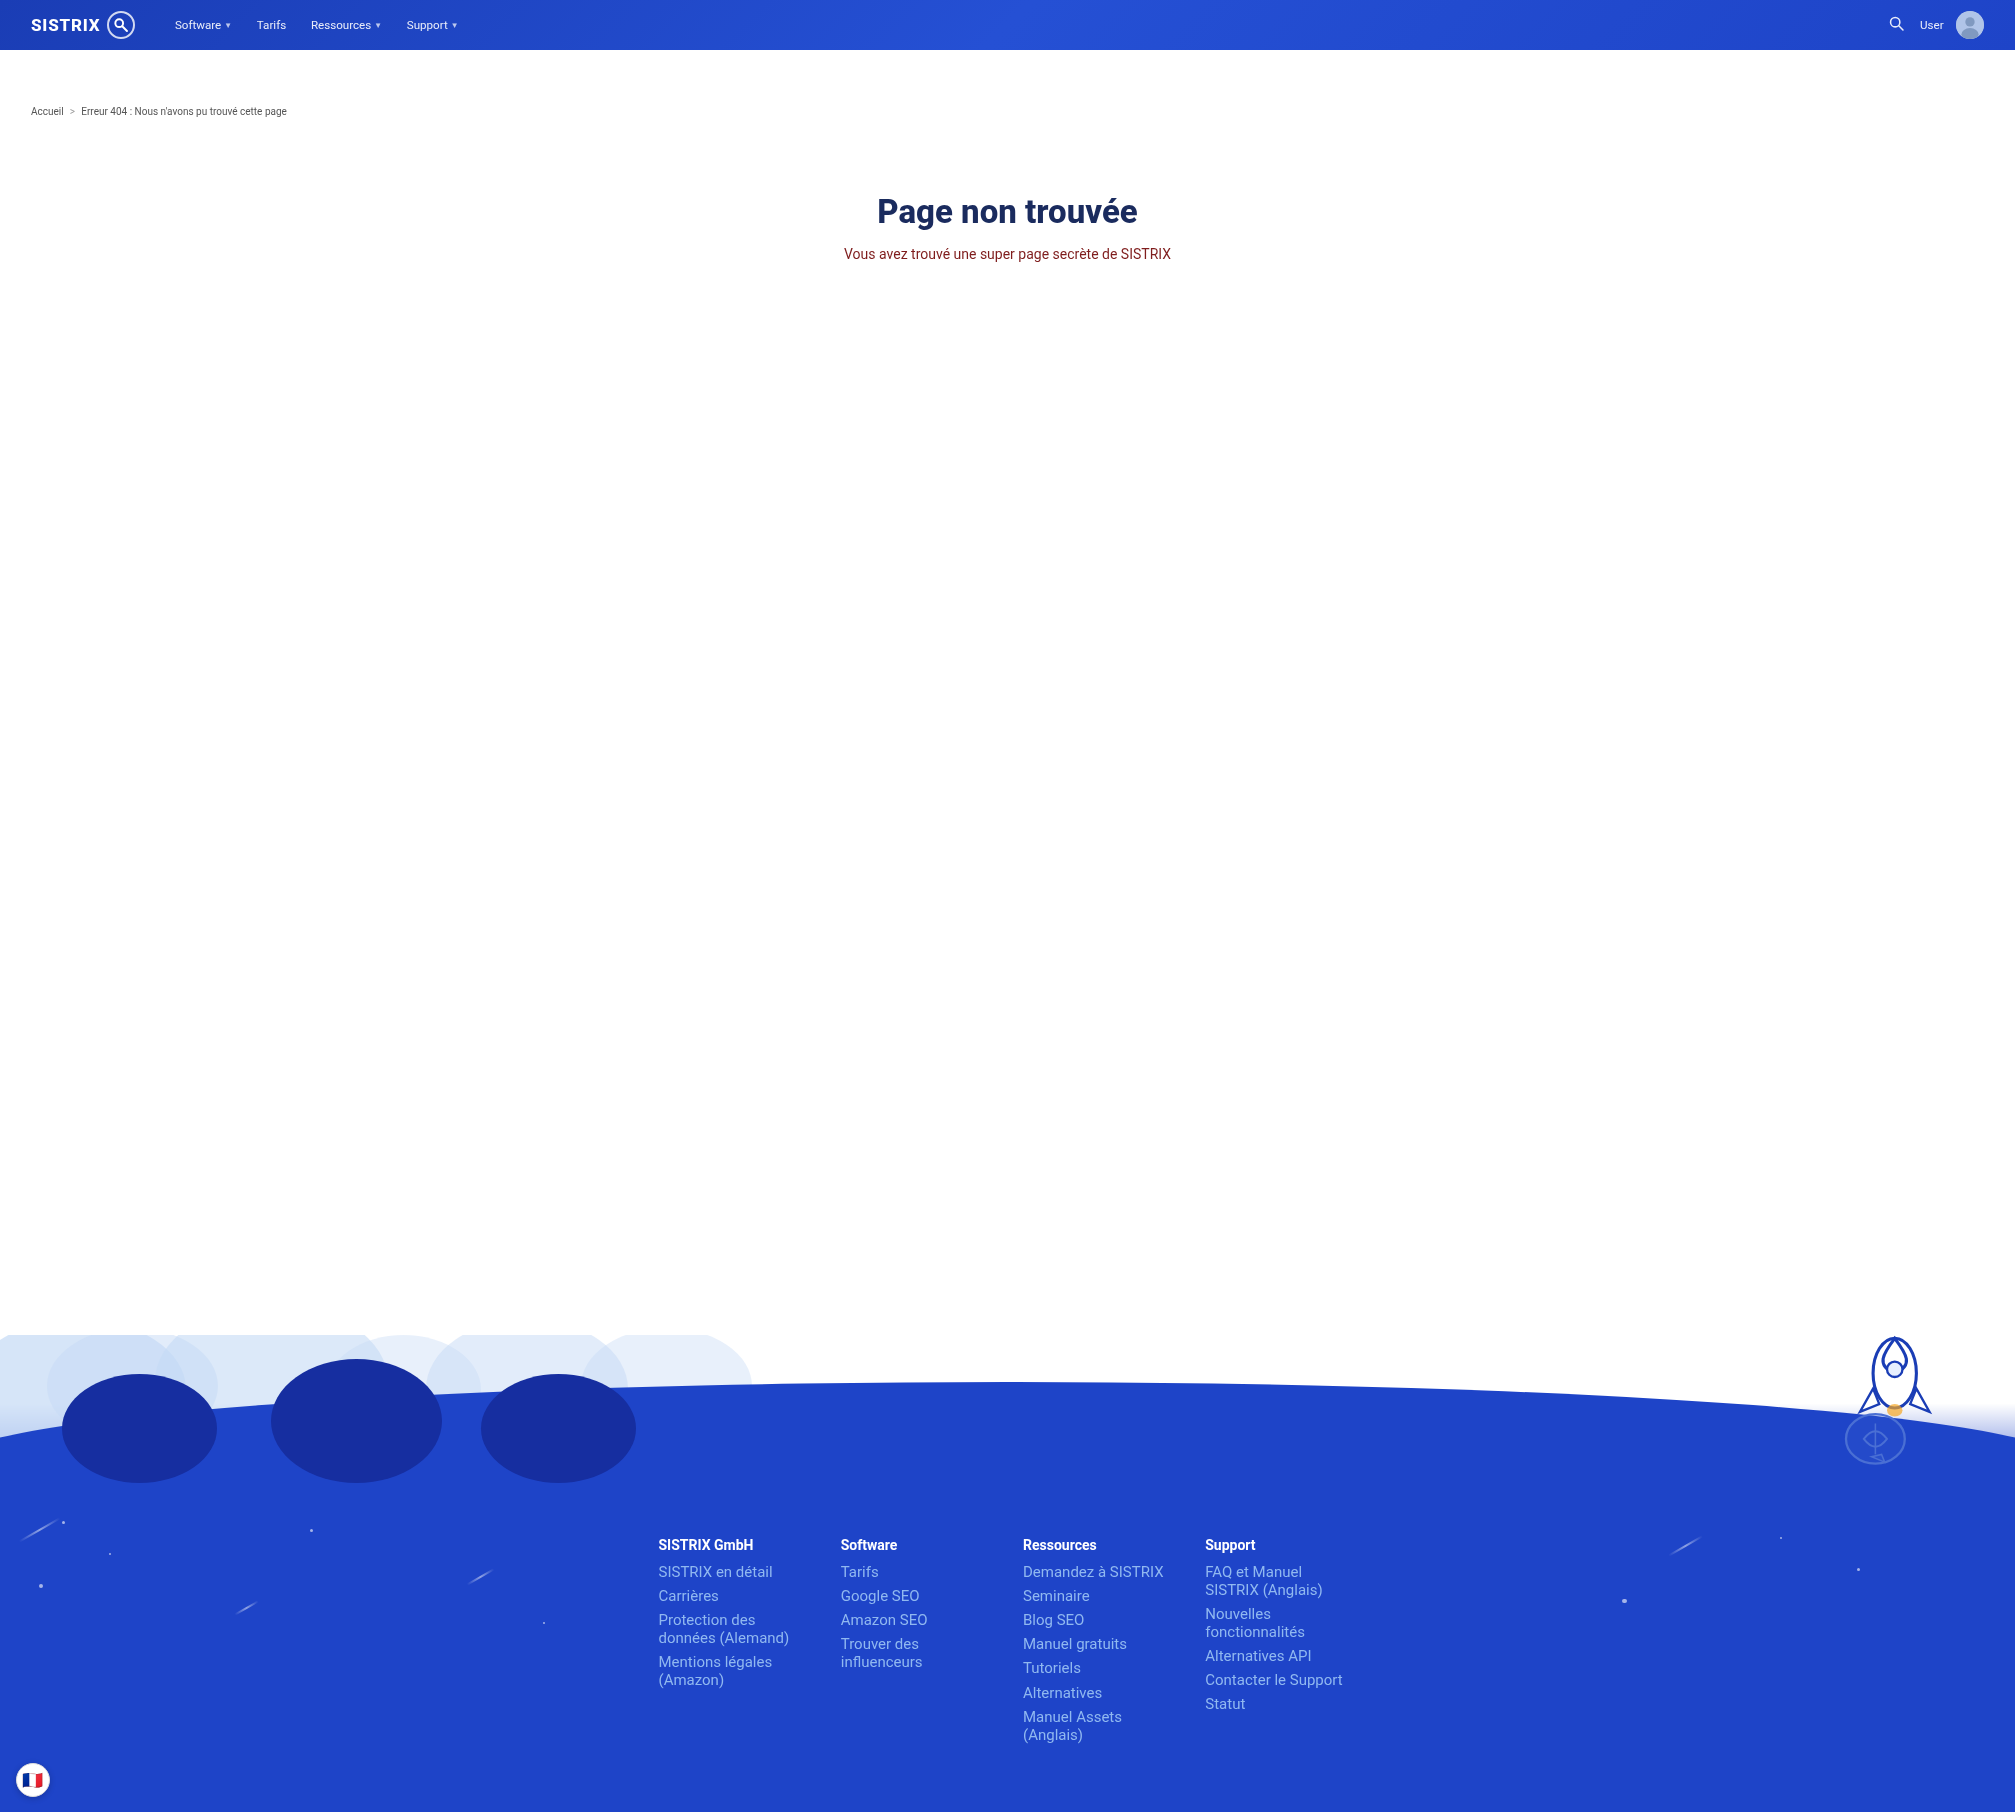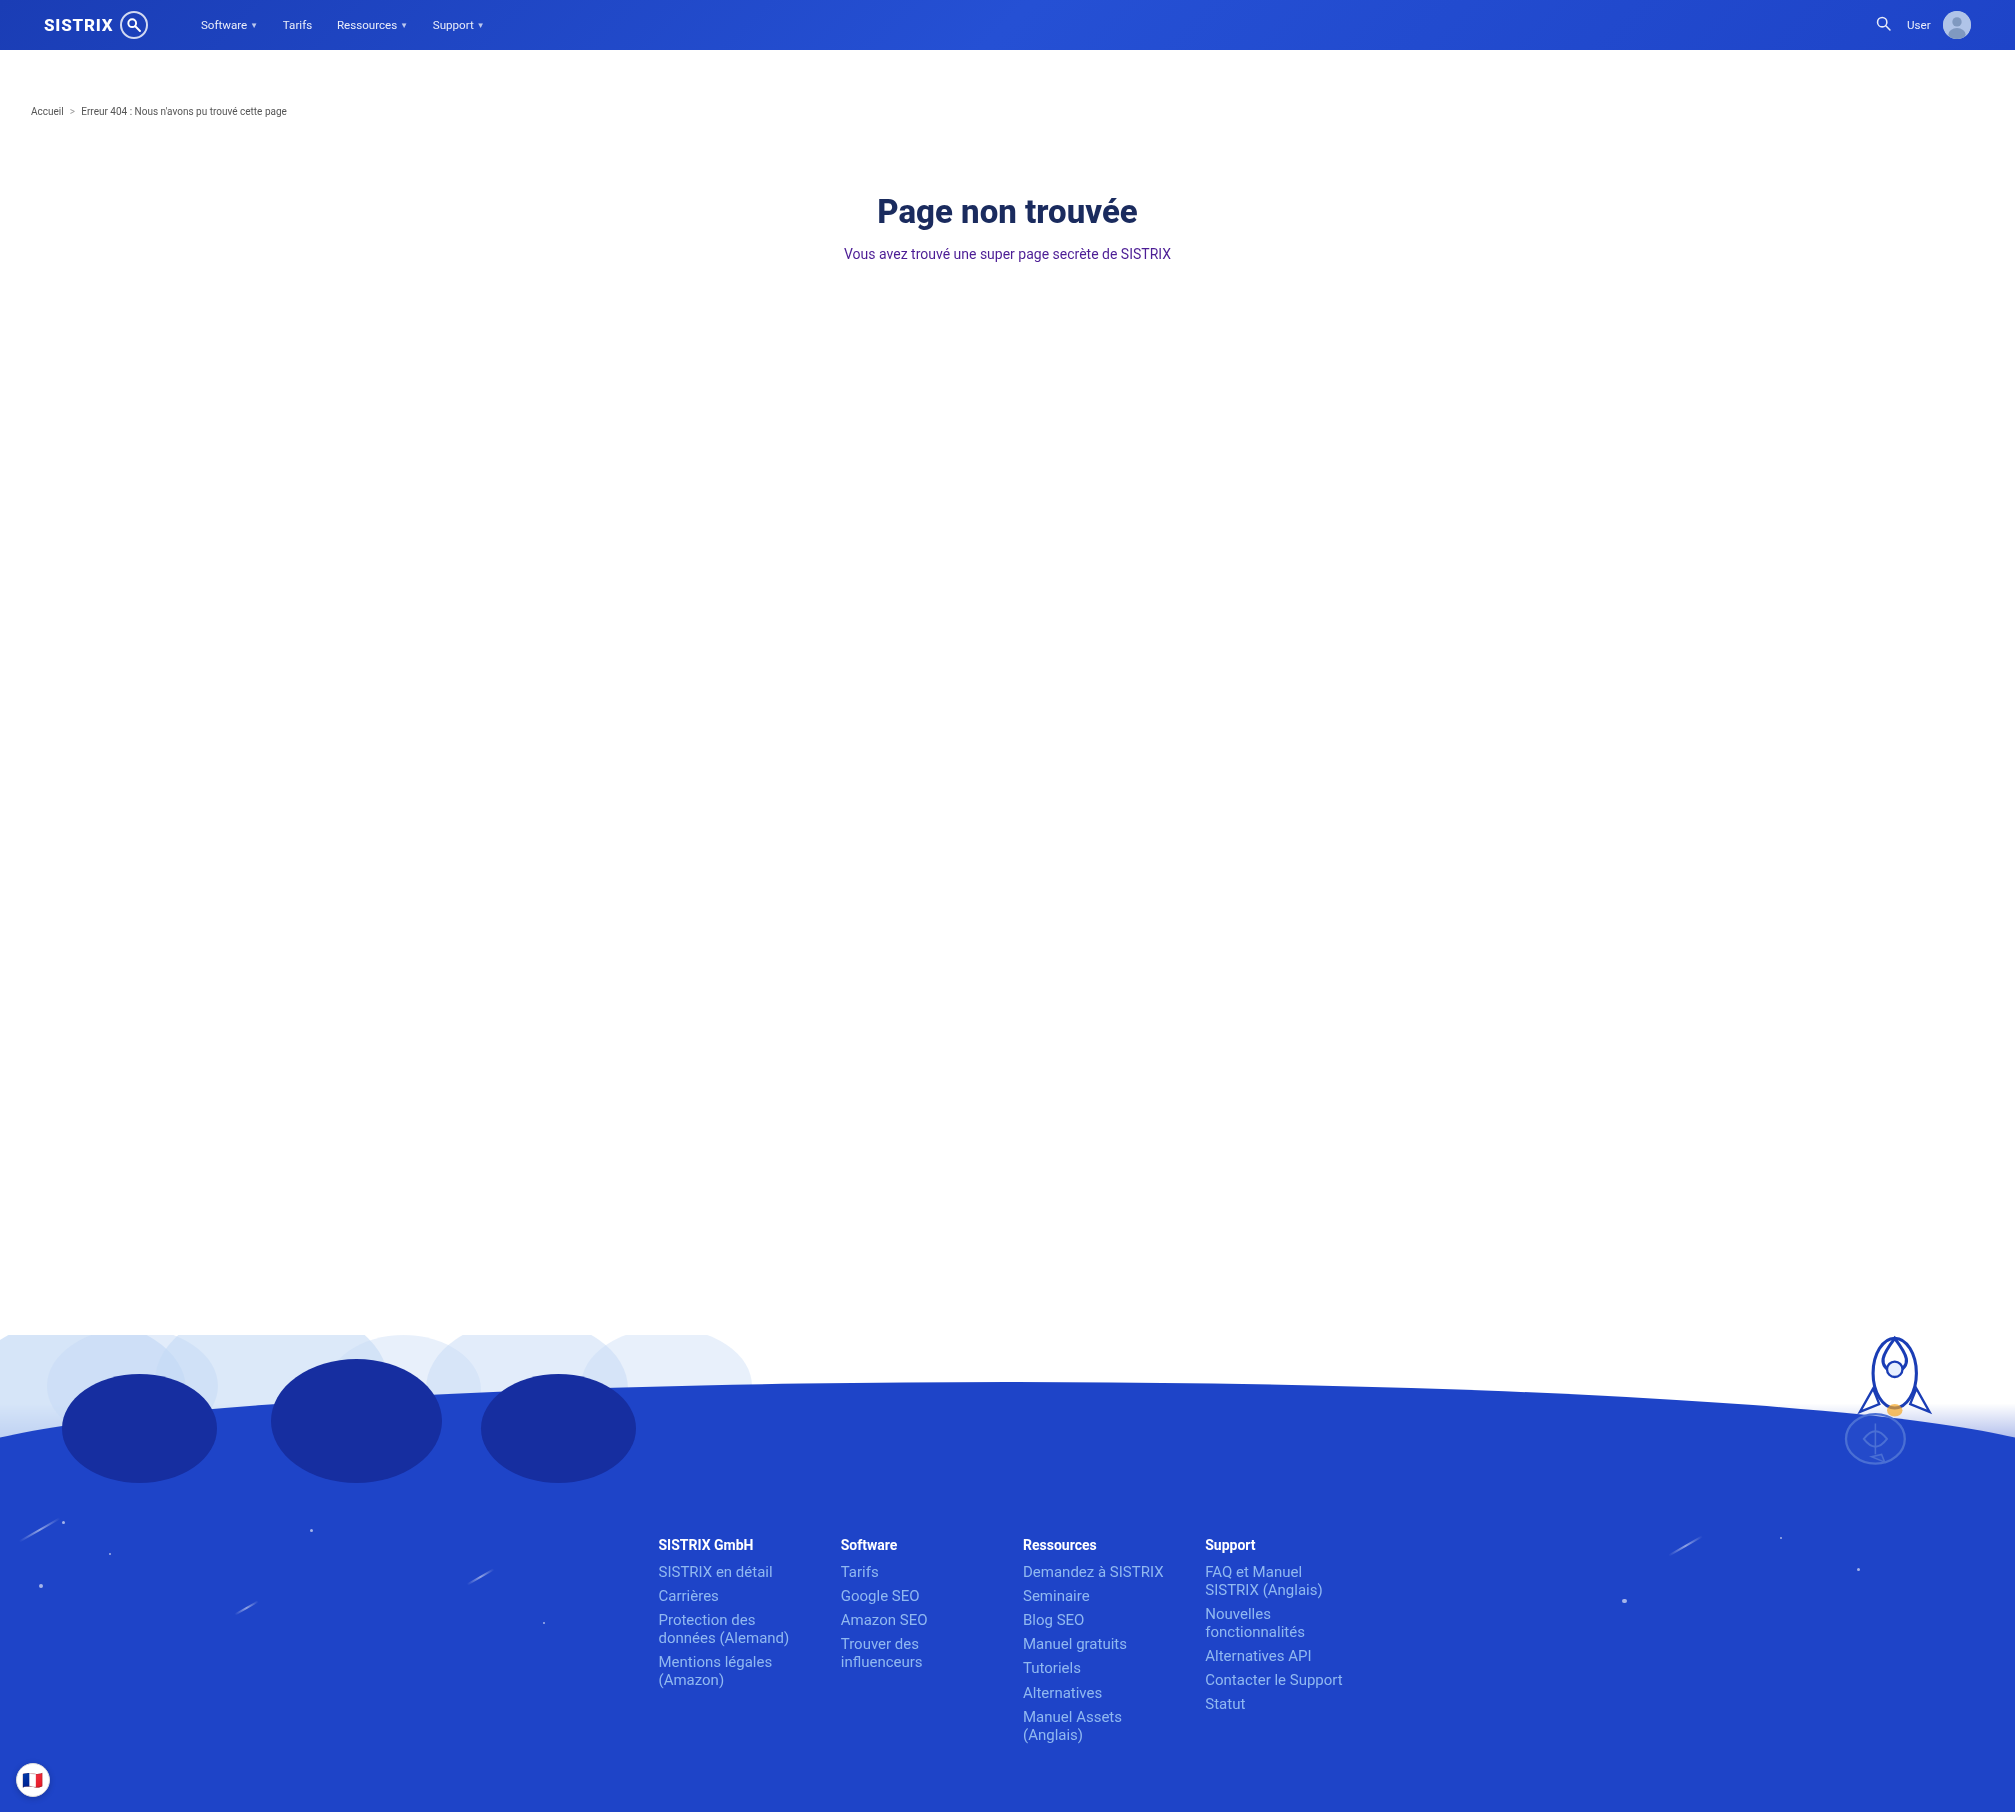--- a/index.html
+++ b/index.html
@@ -1,25 +1,25 @@
 <!DOCTYPE html>
 <html style="font-size:12.4px"><head>
   <meta charset="utf-8">
   <style>
     * { margin: 0; padding: 0; box-sizing: border-box; }
     body { font-family: -apple-system, BlinkMacSystemFont, 'Segoe UI', Roboto, sans-serif; background: #fff; min-height: 100vh; display: flex; flex-direction: column; }
 
     
     header {
       background: linear-gradient(135deg, #1a3db5 0%, #2550d4 50%, #1e44c8 100%);
-      padding: 0 44px;
+      padding: 0 31px;
       height: 50px;
       display: flex;
       align-items: center;
-      gap: 44px;
+      gap: 31px;
     }
     .logo-area {
       display: flex;
       align-items: center;
       gap: 6.2px;
       color: white;
       font-size: 17px;
       font-weight: 800;
       letter-spacing: 0.8px;
       flex-shrink: 0;
@@ -93,21 +93,21 @@
       text-align: center;
     }
     .page-title {
       font-size: 33px;
       font-weight: 800;
       color: #1a2b5e;
       margin-bottom: 15.5px;
     }
     .page-subtitle {
       font-size: 14px;
-      color: #4c1d95;
+      color: #7f1d1d;
     }
 
     footer {
       background: #1e44c8;
       padding: 31px 62px 62px;
       position: relative;
       overflow: hidden;
     }
 
     .footer-columns {

